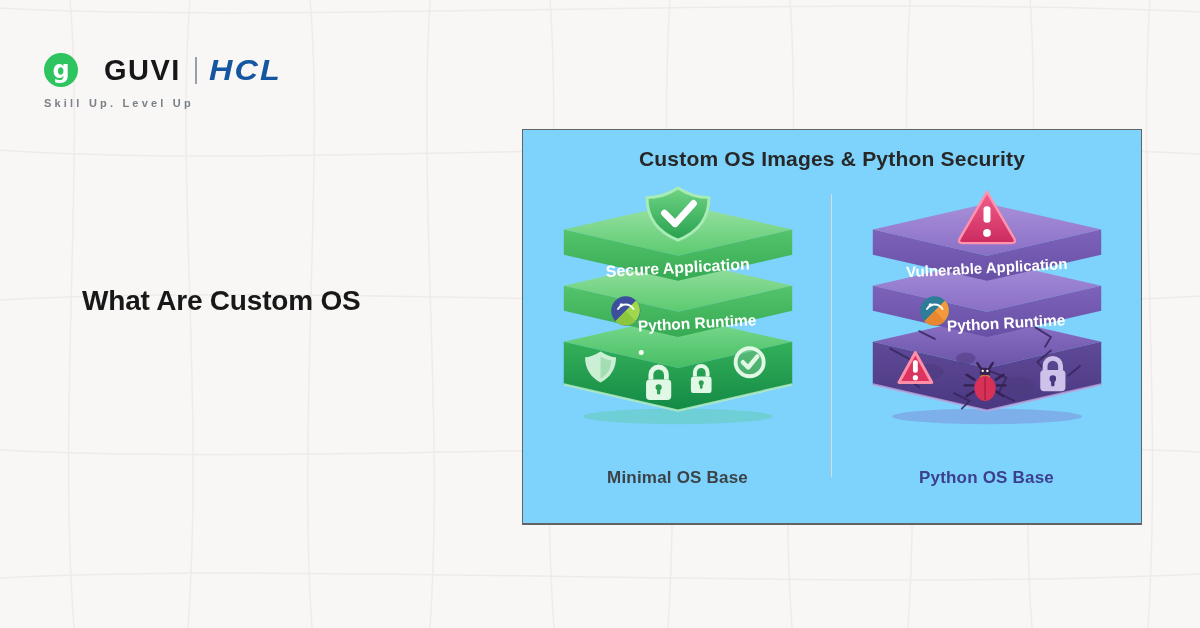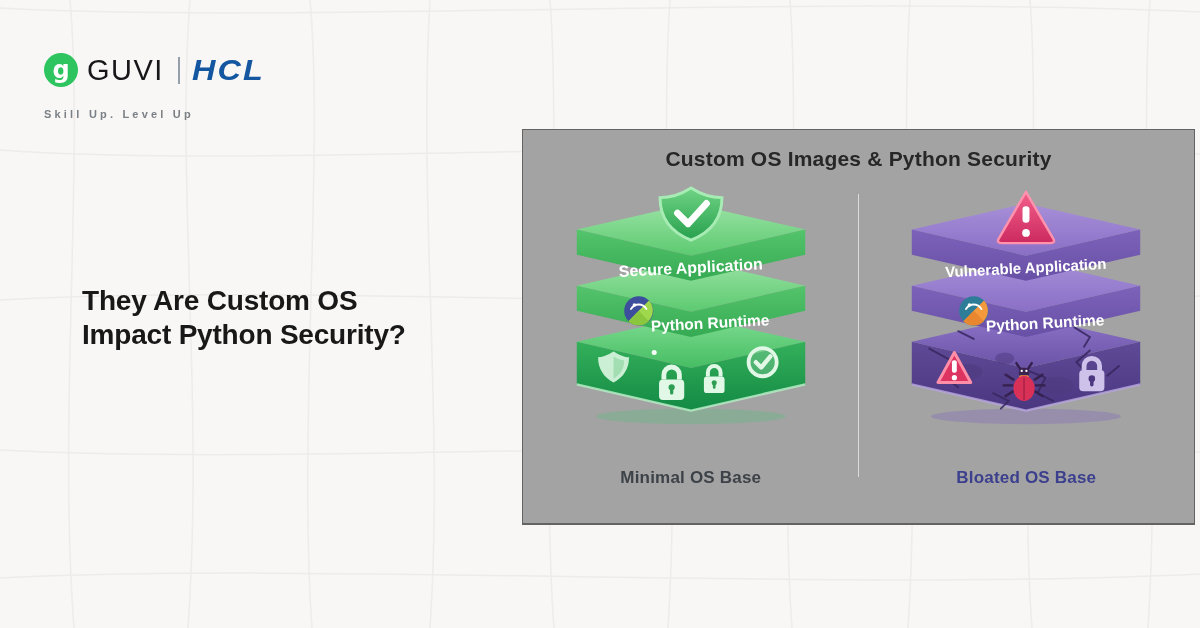--- a/index.html
+++ b/index.html
@@ -7,36 +7,36 @@
     width:1200px;height:628px;position:relative;overflow:hidden;
     background:#f8f7f6;
     font-family:"Liberation Sans", sans-serif;
   }
   .bg-grid{position:absolute;left:0;top:0;width:1200px;height:628px;}
 
   
   .brand{position:absolute;left:44px;top:52px;}
   .brand-row{display:flex;align-items:center;height:36px;}
   .guvi-mark{width:34px;height:34px;display:inline-block;}
-  .guvi-word{font-size:29px;font-weight:400;color:#17171a;letter-spacing:1.5px;margin-left:9px;}
+  .guvi-word{font-size:29px;font-weight:700;color:#17171a;letter-spacing:1.5px;margin-left:26px;}
   .brand-sep{width:2px;height:27px;background:#96a0ab;margin:0 12px 0 14px;}
   .hcl-word{font-size:30px;font-weight:800;font-style:italic;color:#1456a0;letter-spacing:2px;transform:scaleX(1.08);transform-origin:left;}
-  .tagline{margin-top:20px;font-size:11px;letter-spacing:3.2px;color:#7b8086;font-weight:600;}
+  .tagline{margin-top:9px;font-size:11px;letter-spacing:3.2px;color:#7b8086;font-weight:600;}
 
   
   .headline{
     position:absolute;left:82px;top:284px;margin:0;width:420px;
     font-size:28px;line-height:33.5px;font-weight:800;color:#181818;letter-spacing:-0.2px;
   }
   .headline span{display:block;}
 
   
   .panel{
-    position:absolute;left:522px;top:129px;width:673px;height:396px;
-    background:#a3a3a3;border:1px solid #636363;border-bottom-width:2px;box-sizing:border-box;
+    position:absolute;left:522px;top:129px;width:620px;height:396px;
+    background:#7dd3fc;border:1px solid #636363;border-bottom-width:2px;box-sizing:border-box;
   }
   .panel-title{
     text-align:center;margin-top:17px;font-size:21px;font-weight:600;
     color:#272727;letter-spacing:0.2px;
   }
   .stacks{position:absolute;top:54px;left:0;right:0;bottom:0;display:flex;}
   .stack{flex:1;display:flex;flex-direction:column;align-items:center;}
   .stack-art{width:252px;height:242px;margin-top:2px;}
   .caption{margin-top:40px;font-size:17px;font-weight:600;letter-spacing:0.2px;}
   .caption-secure{color:#3c4247;}
@@ -78,22 +78,21 @@
       </svg>
     </span>
     <span class="guvi-word">GUVI</span>
     <span class="brand-sep"></span>
     <span class="hcl-word">HCL</span>
   </div>
   <div class="tagline">Skill Up. Level Up</div>
 </header>
 
 <h1 class="headline">
-  <span>They Are Custom OS</span>
-  <span>Impact Python Security?</span>
+  <span>What Are Custom OS</span>
 </h1>
 
 <section class="panel">
   <div class="panel-title">Custom OS Images &amp; Python Security</div>
 
   <div class="stacks">
     <div class="divider"></div>
 
     <div class="stack">
       <svg class="stack-art" viewBox="0 0 260 250">
@@ -271,16 +270,16 @@
           <path d="M12 45 L130 72 L248 45 L248 71 L130 98 L12 71 Z" fill="url(#pFront)"></path>
           <text class="layer-label" x="130" y="90" text-anchor="middle" font-size="15.5" transform="rotate(-3 130 90)">Vulnerable Application</text>
         </g>
 
         <g>
           <path d="M130 6 L158 54 Q161 59 155 59 L105 59 Q99 59 102 54 Z" fill="url(#pBadge)" stroke="#ff93ad" stroke-width="2.5" stroke-linejoin="round"></path>
           <rect x="126.4" y="21" width="7.2" height="17" rx="3.4" fill="#ffffff"></rect>
           <circle cx="130" cy="48.5" r="4" fill="#ffffff"></circle>
         </g>
       </svg>
-      <div class="caption caption-vulnerable">Bloated OS Base</div>
+      <div class="caption caption-vulnerable">Python OS Base</div>
     </div>
   </div>
 </section>
 
 </body></html>

